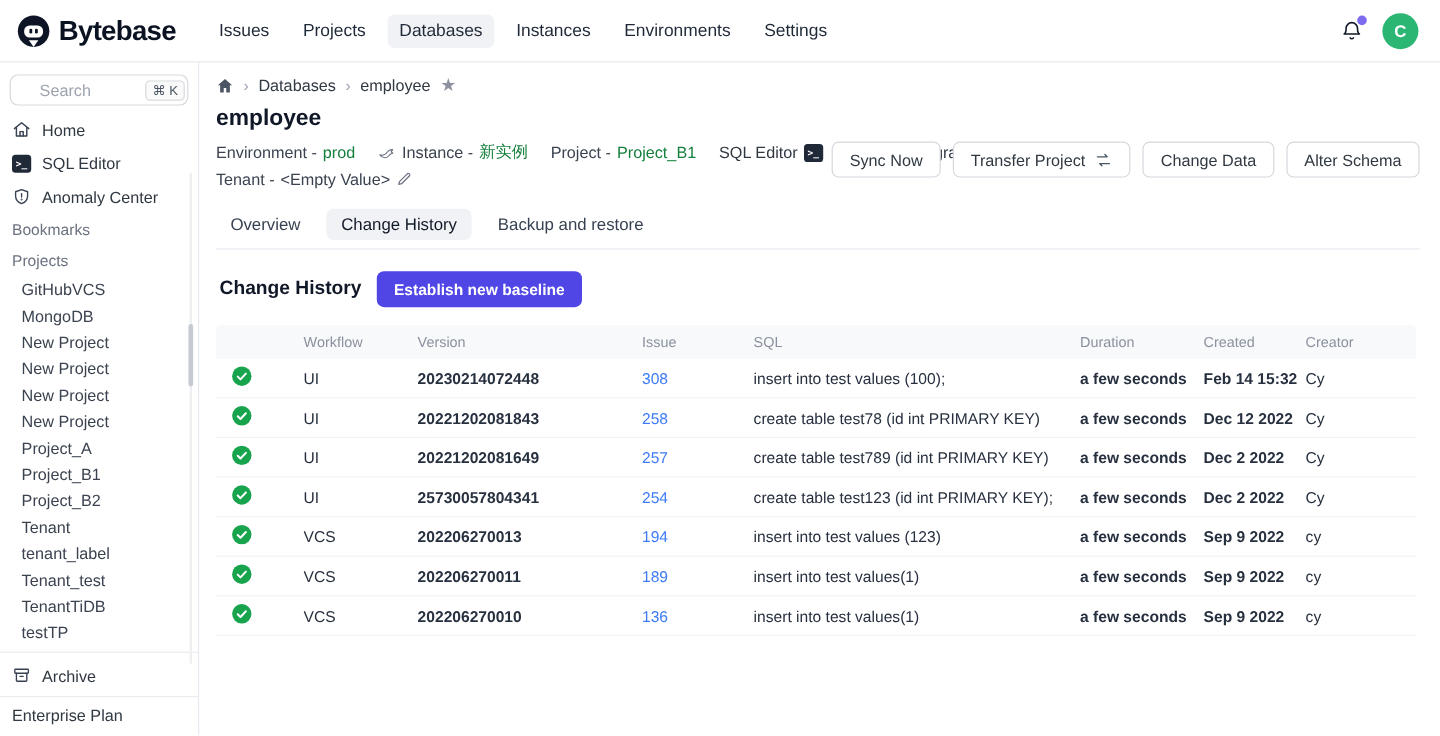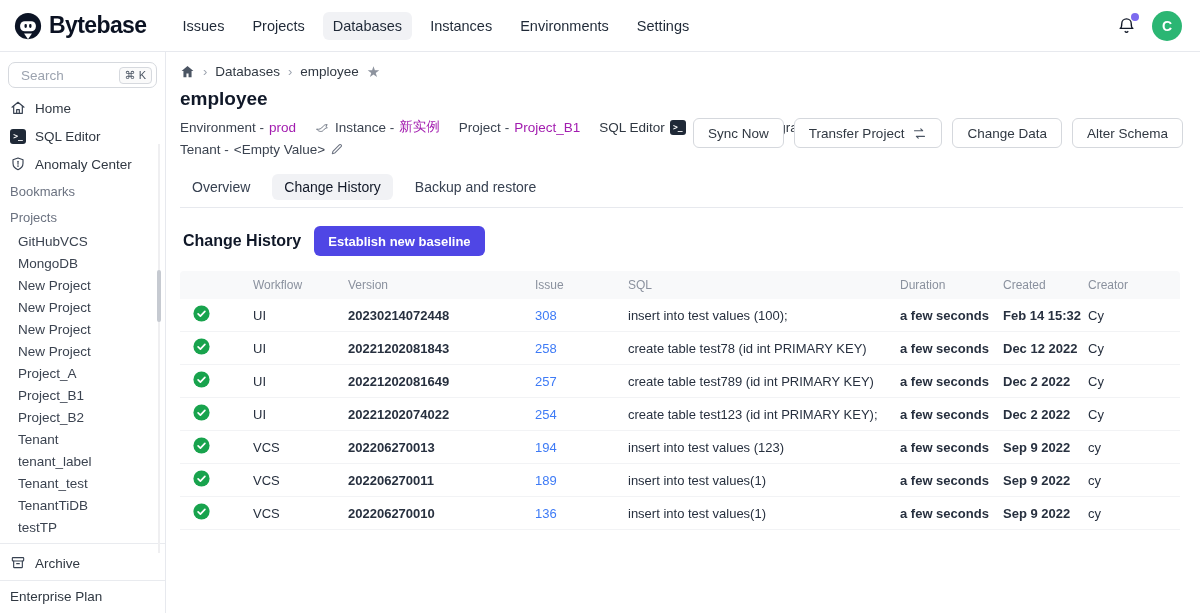--- a/index.html
+++ b/index.html
@@ -21,21 +21,21 @@
   .bell .dot { position:absolute; top:-3px; right:-3px; width:8px; height:8px;
     border-radius:50%; background:#7c6aef; }
   .avatar { width:30px; height:30px; border-radius:50%; background:#2bb673; color:#fff;
     font-size:14px; font-weight:600; display:flex; align-items:center; justify-content:center; cursor:pointer; }
 
   
   .layout { flex:1; display:flex; min-height:0; }
   .sidebar { width:166px; flex:0 0 166px; border-right:1px solid #e7e9ee;
     position:relative; overflow:hidden; padding-top:10px; }
   .search-box { margin:0 8px 6px 8px; height:26px; border:1px solid #d6d9de; border-radius:7px;
-    display:flex; align-items:center; padding:0 4px 0 12px; background:#fff; }
+    display:flex; align-items:center; padding:0 4px 0 24px; background:#fff; }
   .search-box input { border:none; outline:none; width:88px; font-size:13.5px; color:#374151;
     font-family:inherit; background:transparent; }
   .search-box input::placeholder { color:#9ca3af; }
   .kbd { margin-left:auto; font-size:11px; color:#4b5563; border:1px solid #d6d9de;
     border-radius:4px; padding:1px 5px; background:#fafafa; white-space:nowrap; }
   .side-item { height:28px; display:flex; align-items:center; gap:9px; padding:0 10px;
     font-size:13.5px; color:#303842; cursor:pointer; }
   .side-section { height:26px; display:flex; align-items:center; padding:0 10px;
     font-size:13px; color:#6b7280; }
   .project-item { height:22px; display:flex; align-items:center; padding:0 10px 0 18px;
@@ -56,21 +56,21 @@
     font-size:13.5px; color:#303842; }
   .crumb { cursor:pointer; }
   .crumb-sep { color:#9ca3af; font-size:13px; }
   .star { color:#8d939e; font-size:15px; line-height:1; cursor:pointer; }
   .page-title { margin-top:9px; font-size:19px; font-weight:700; color:#101828; }
   .meta-actions { display:flex; align-items:flex-start; margin-top:6px; }
   .meta-block { flex:1; min-width:0; }
   .meta-line { display:flex; align-items:center; flex-wrap:nowrap; gap:5px;
     font-size:13.5px; color:#3b4350; height:22px; }
   .meta-group { display:flex; align-items:center; gap:5px; margin-right:14px; white-space:nowrap; }
-  .meta-link { color:#a21caf; cursor:pointer; }
+  .meta-link { color:#15803d; cursor:pointer; }
   .meta-strong { font-weight:500; color:#303842; }
   .icon-btn { display:inline-flex; cursor:pointer; }
   .actions { display:flex; gap:10px; padding-top:2px; }
   .btn { height:30px; display:inline-flex; align-items:center; gap:8px; padding:0 14px;
     border:1px solid #d5d8dd; border-radius:6px; background:#fff; font-size:13.5px;
     font-weight:500; color:#303842; cursor:pointer; font-family:inherit; white-space:nowrap; }
   .tabs { margin-top:14px; display:flex; align-items:center; gap:10px; }
   .tab { padding:5px 12px; border-radius:6px; font-size:14px; color:#374151; cursor:pointer; white-space:nowrap; }
   .tab.active { background:#f1f2f5; font-weight:500; color:#111827; }
   .tabs-divider { border-bottom:1px solid #e7e9ee; margin-top:7px; }
@@ -378,21 +378,21 @@
               <td class="c-creator">Cy</td>
             </tr>
             <tr>
               <td class="c-status"><span class="check">
                   <svg width="17" height="17" viewBox="0 0 20 20">
                     <circle cx="10" cy="10" r="9.5" fill="#18a34d"></circle>
                     <path d="M6 10.4l2.7 2.7 5.3-5.6" stroke="#fff" stroke-width="2" fill="none" stroke-linecap="round" stroke-linejoin="round"></path>
                   </svg>
                 </span></td>
               <td class="c-workflow">UI</td>
-              <td class="c-version">20221202074022</td>
+              <td class="c-version">25730057804341</td>
               <td class="c-issue"><a class="issue-link">254</a></td>
               <td class="c-sql">create table test123 (id int PRIMARY KEY);</td>
               <td class="c-duration">a few seconds</td>
               <td class="c-created">Dec 2 2022</td>
               <td class="c-creator">Cy</td>
             </tr>
             <tr>
               <td class="c-status"><span class="check">
                   <svg width="17" height="17" viewBox="0 0 20 20">
                     <circle cx="10" cy="10" r="9.5" fill="#18a34d"></circle>

